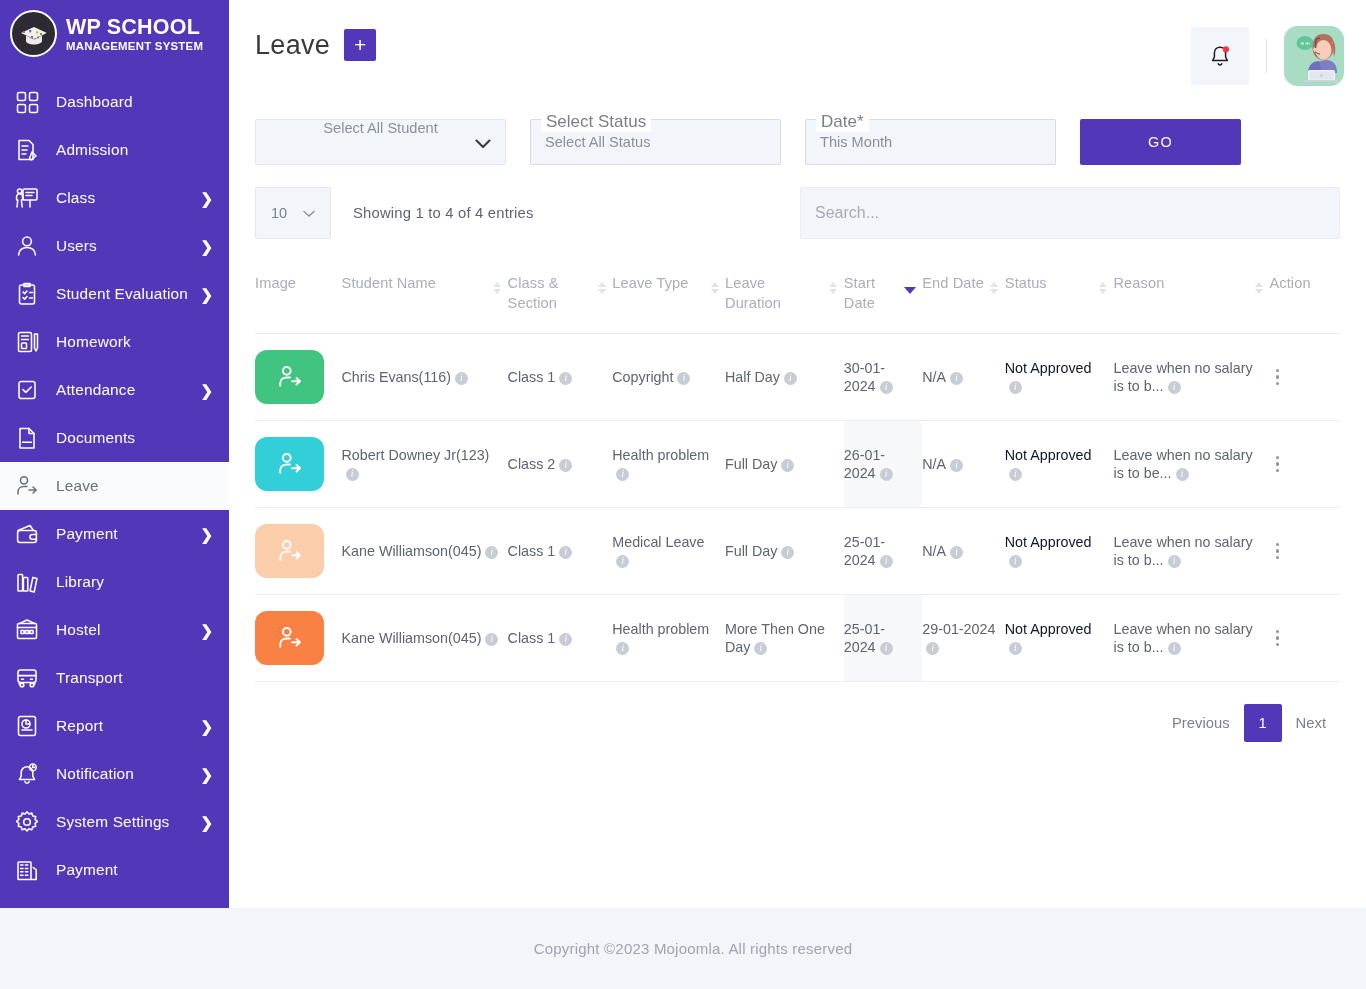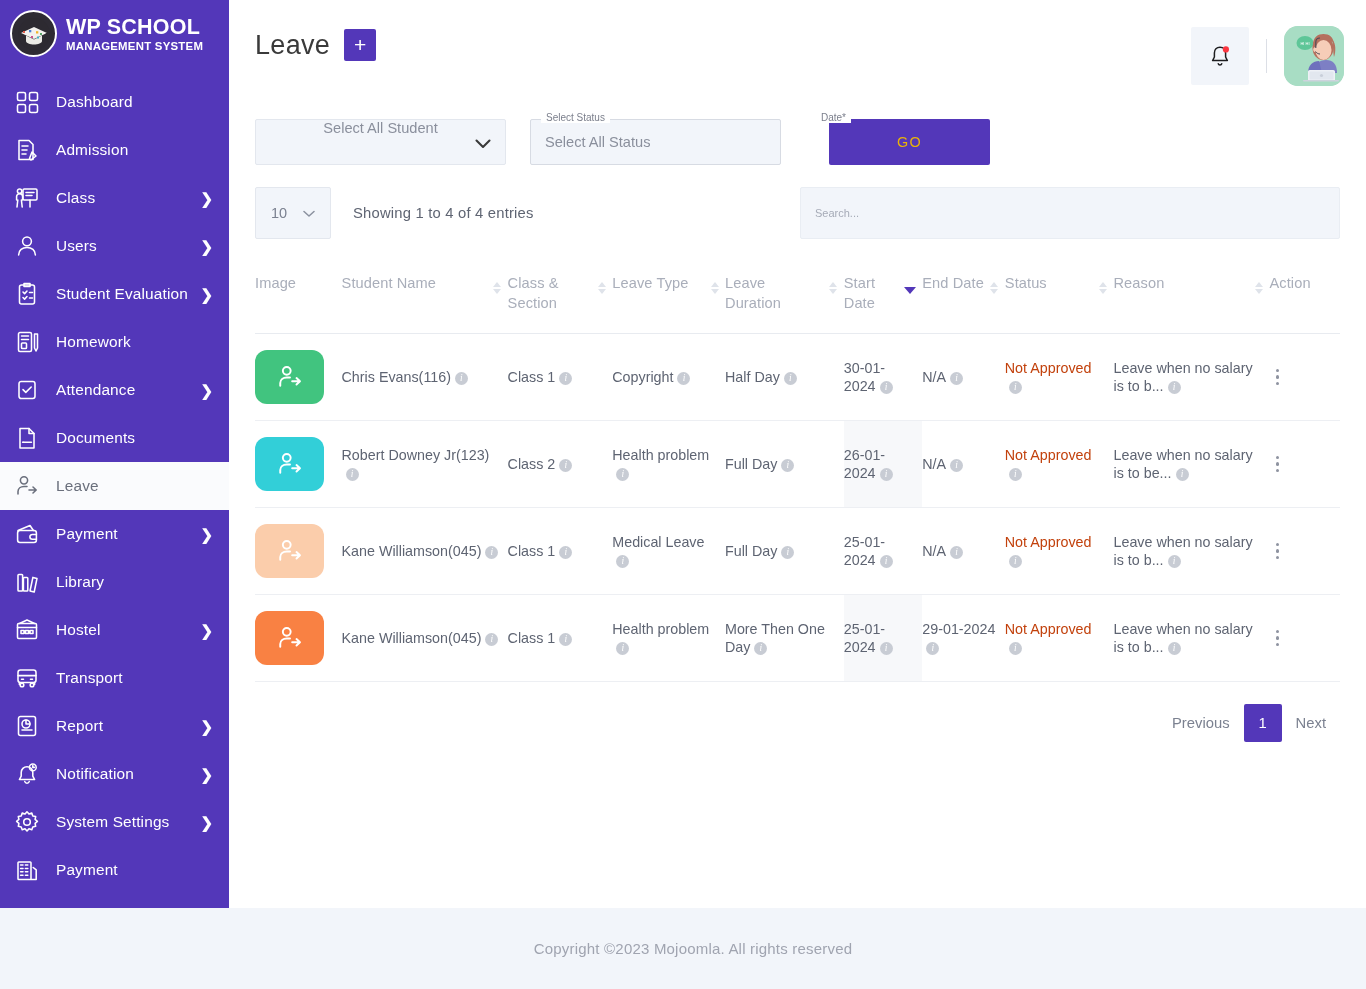--- a/index.html
+++ b/index.html
@@ -99,24 +99,24 @@
   }
   .fld-plain .dd-arrow { margin-left: auto; }
   .fld-outline {
     width: 251px; height: 46px; background: #f2f5fa; border: 1px solid #d7dbe3;
     display: flex; align-items: center; padding: 0 14px;
     color: #8a8f9c; font-size: 14.6px; cursor: pointer; border-radius: 2px;
     margin-top: 10px;
   }
   .fld-legend {
     position: absolute; top: 3px; left: 11px; background: #ffffff;
-    padding: 0 5px; font-size: 10px; color: #7b7f8c; z-index: 2;
+    padding: 0 5px; font-size: 17px; color: #7b7f8c; z-index: 2;
   }
   .go-btn {
-    width: 161px; height: 46px; background: #5337b9; border: none; color: #eab308;
+    width: 161px; height: 46px; background: #5337b9; border: none; color: #fef9c3;
     font-size: 14.4px; letter-spacing: 1.3px; cursor: pointer; border-radius: 2px;
     margin-top: 10px;
   }
 
   
   .table-wrap { padding: 0 26px; margin-top: 22px; }
   .tbl-toolbar { display: flex; align-items: center; }
   .len-select {
     width: 76px; height: 52px; background: #f2f5fa; border: 1px solid #e3e7ee;
     display: flex; align-items: center; justify-content: center; gap: 16px;
@@ -125,21 +125,21 @@
   .showing {
     margin-left: 22px; font-size: 14.8px; color: #5e6472; letter-spacing: .2px;
   }
   .search-box {
     margin-left: auto; width: 540px; height: 52px; background: #f2f5fa;
     border: 1px solid #e9edf3; display: flex; align-items: center;
     padding: 0 14px; border-radius: 2px;
   }
   .search-box input {
     border: none; outline: none; background: transparent; width: 100%;
-    font-family: "Liberation Sans", sans-serif; font-size: 11px; color: #5e6472;
+    font-family: "Liberation Sans", sans-serif; font-size: 16px; color: #5e6472;
   }
   .search-box input::placeholder { color: #a6abb7; }
 
   
   table.dt { width: 100%; border-collapse: collapse; margin-top: 20px; table-layout: fixed; }
   table.dt thead th {
     text-align: left; vertical-align: top; padding: 14px 6px 20px 0;
     font-size: 14.6px; font-weight: 400; color: #a9aeba; letter-spacing: .1px;
     border-bottom: 1px solid #e8ebf0; line-height: 20px;
     position: relative;
@@ -165,21 +165,21 @@
   }
   td.sorted-col { background: #f7f8fa; }
   tbody tr:nth-child(odd) td.sorted-col { background: transparent; }
   tbody tr:nth-child(even) td.sorted-col { background: #f7f8fa; }
 
   .avatar-cell { width: 78px; padding-left: 0 !important; }
   .row-avatar {
     width: 69px; height: 54px; border-radius: 12px;
     display: flex; align-items: center; justify-content: center;
   }
-  .status-na { color: #c2410c; }
+  .status-na { color: #0f172a; }
   .info-i {
     display: inline-flex; align-items: center; justify-content: center;
     width: 13px; height: 13px; border-radius: 50%; background: #c8ccd4;
     color: #ffffff; font-size: 9.5px; font-style: italic;
     font-family: "Liberation Serif", serif; vertical-align: 1px;
     margin-left: 4px; line-height: 13px; cursor: pointer;
   }
   .dots {
     display: flex; flex-direction: column; gap: 3px; align-items: center;
     cursor: pointer; width: 16px;
@@ -473,20 +473,23 @@
 
       <div class="fld">
         <span class="fld-legend">Select Status</span>
         <div class="fld-outline">
           <span>Select All Status</span>
         </div>
       </div>
 
       <div class="fld">
         <span class="fld-legend">Date*</span>
+        <div class="fld-outline">
+          <span>This Month</span>
+        </div>
       </div>
 
       <button class="go-btn">GO</button>
     </div>
 
     <div class="table-wrap">
       <div class="tbl-toolbar">
         <div class="len-select">
           <span>10</span>
           <span>

